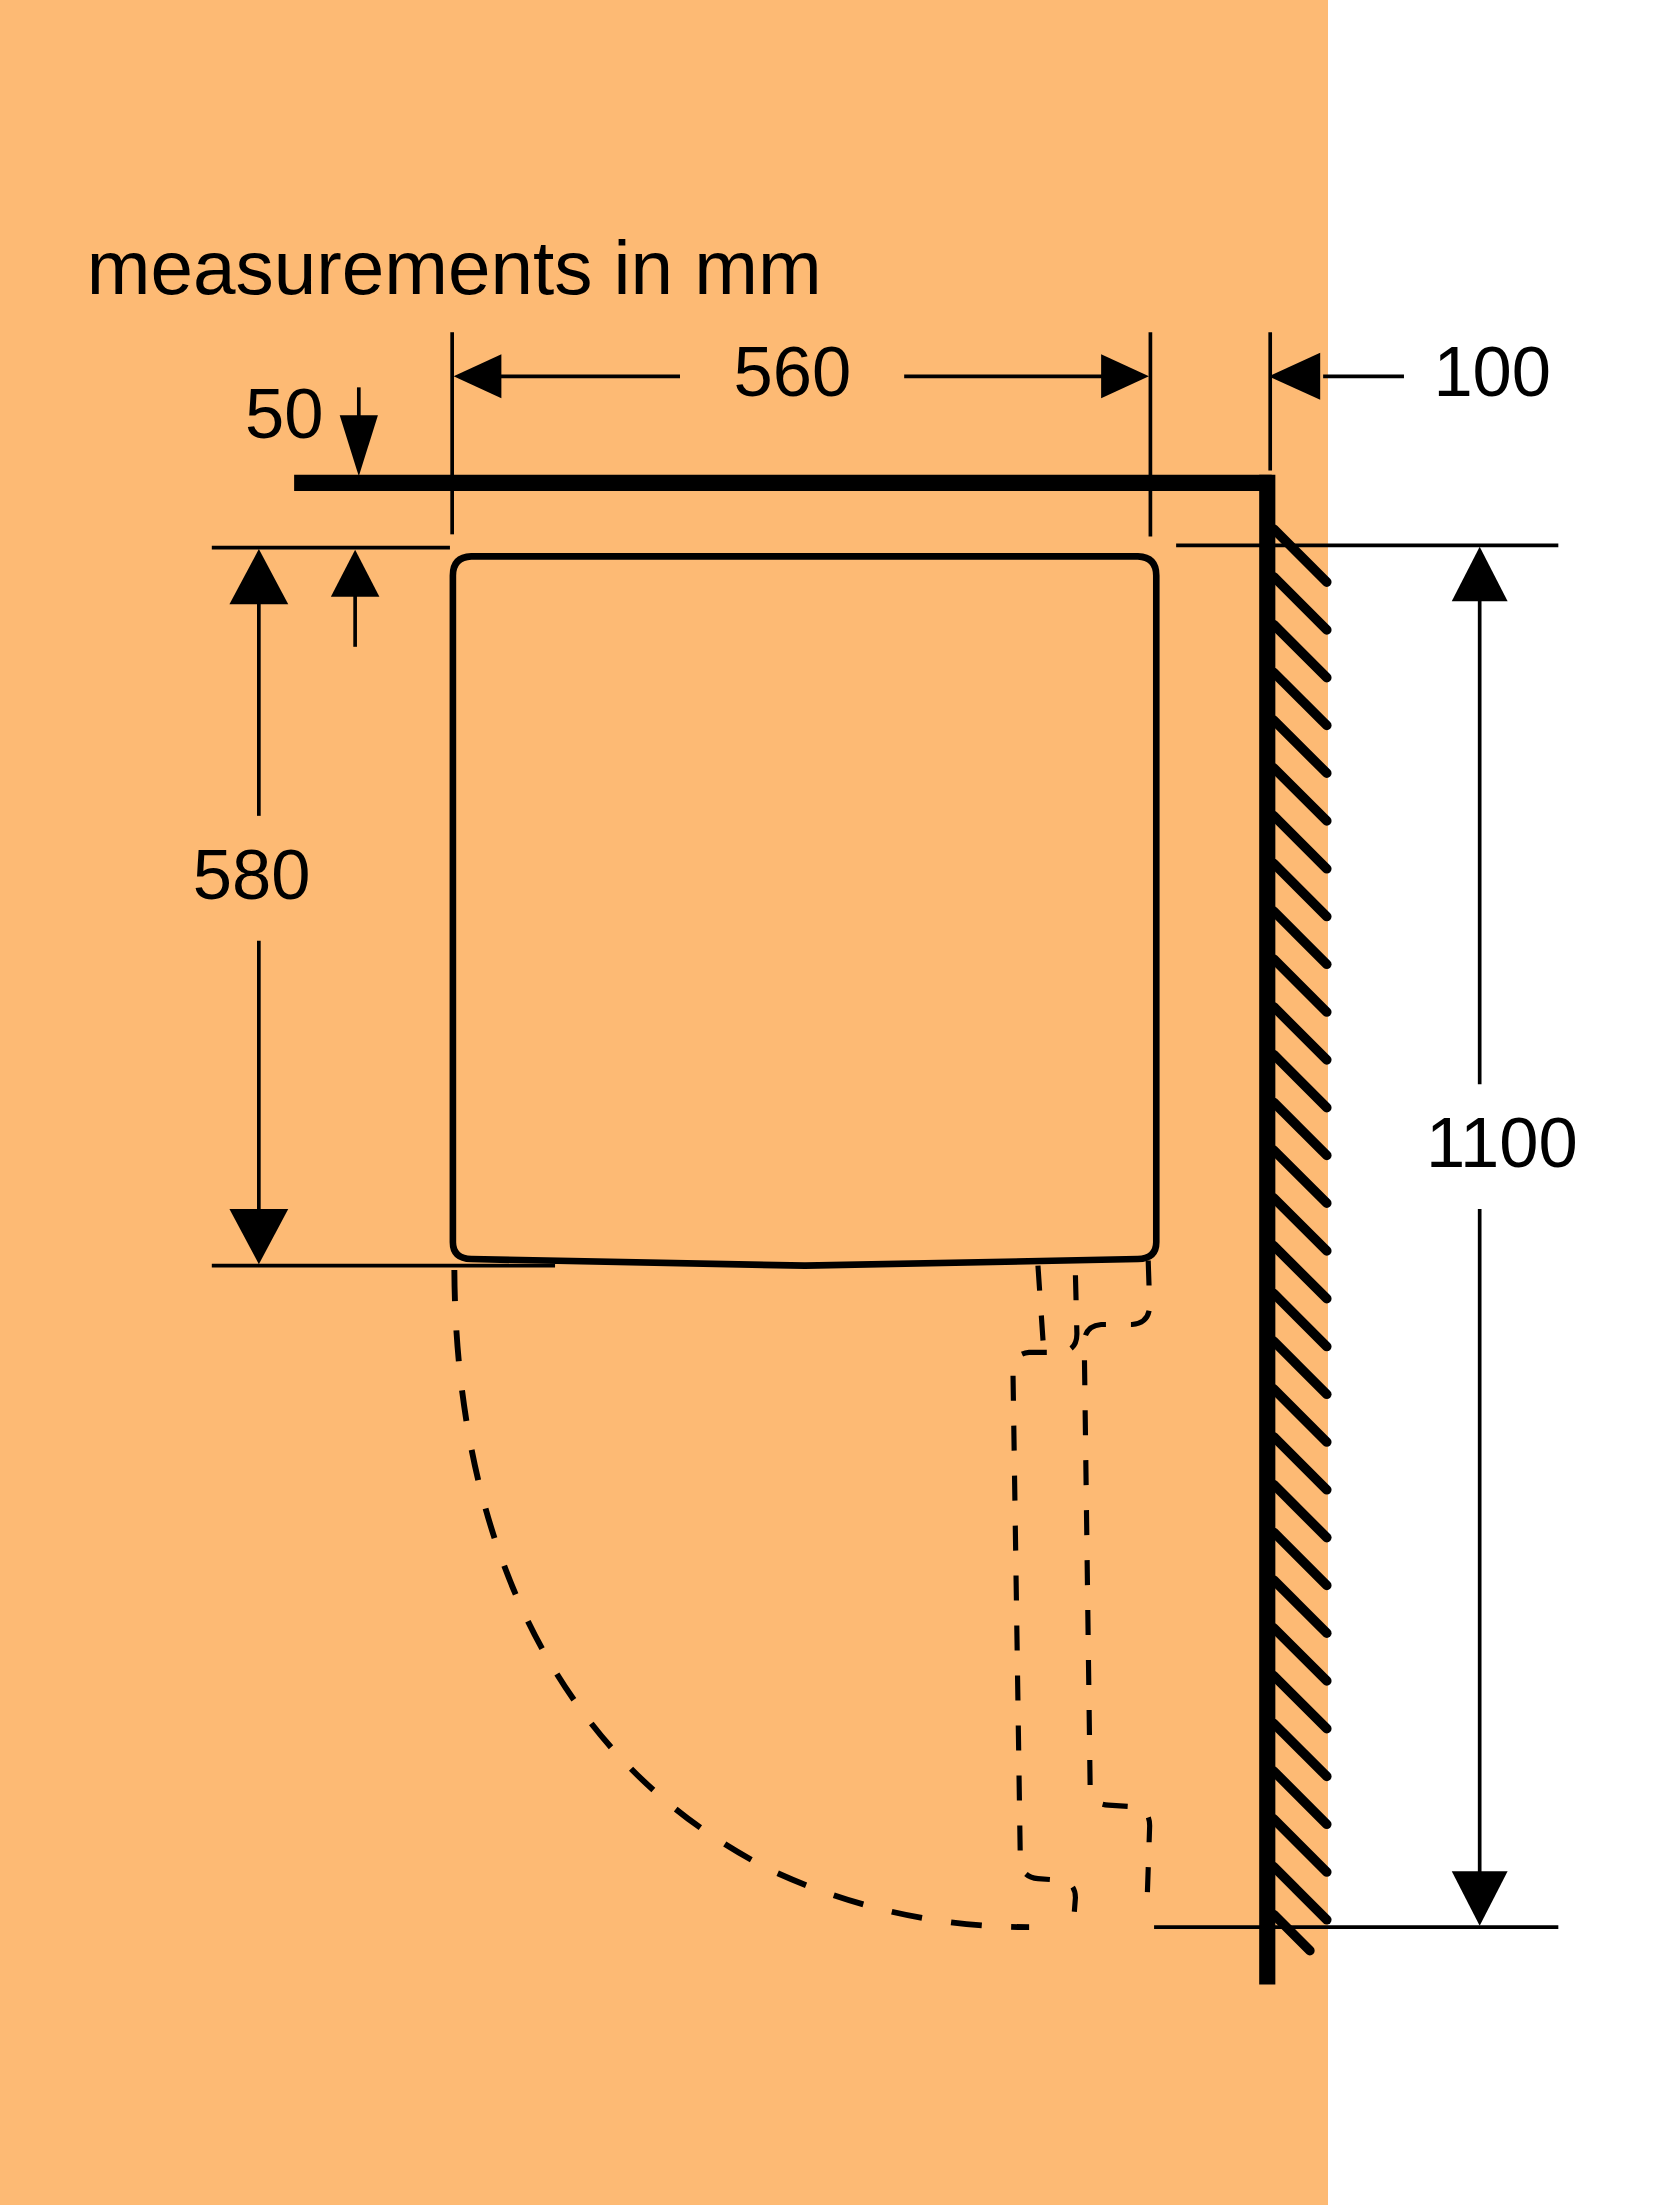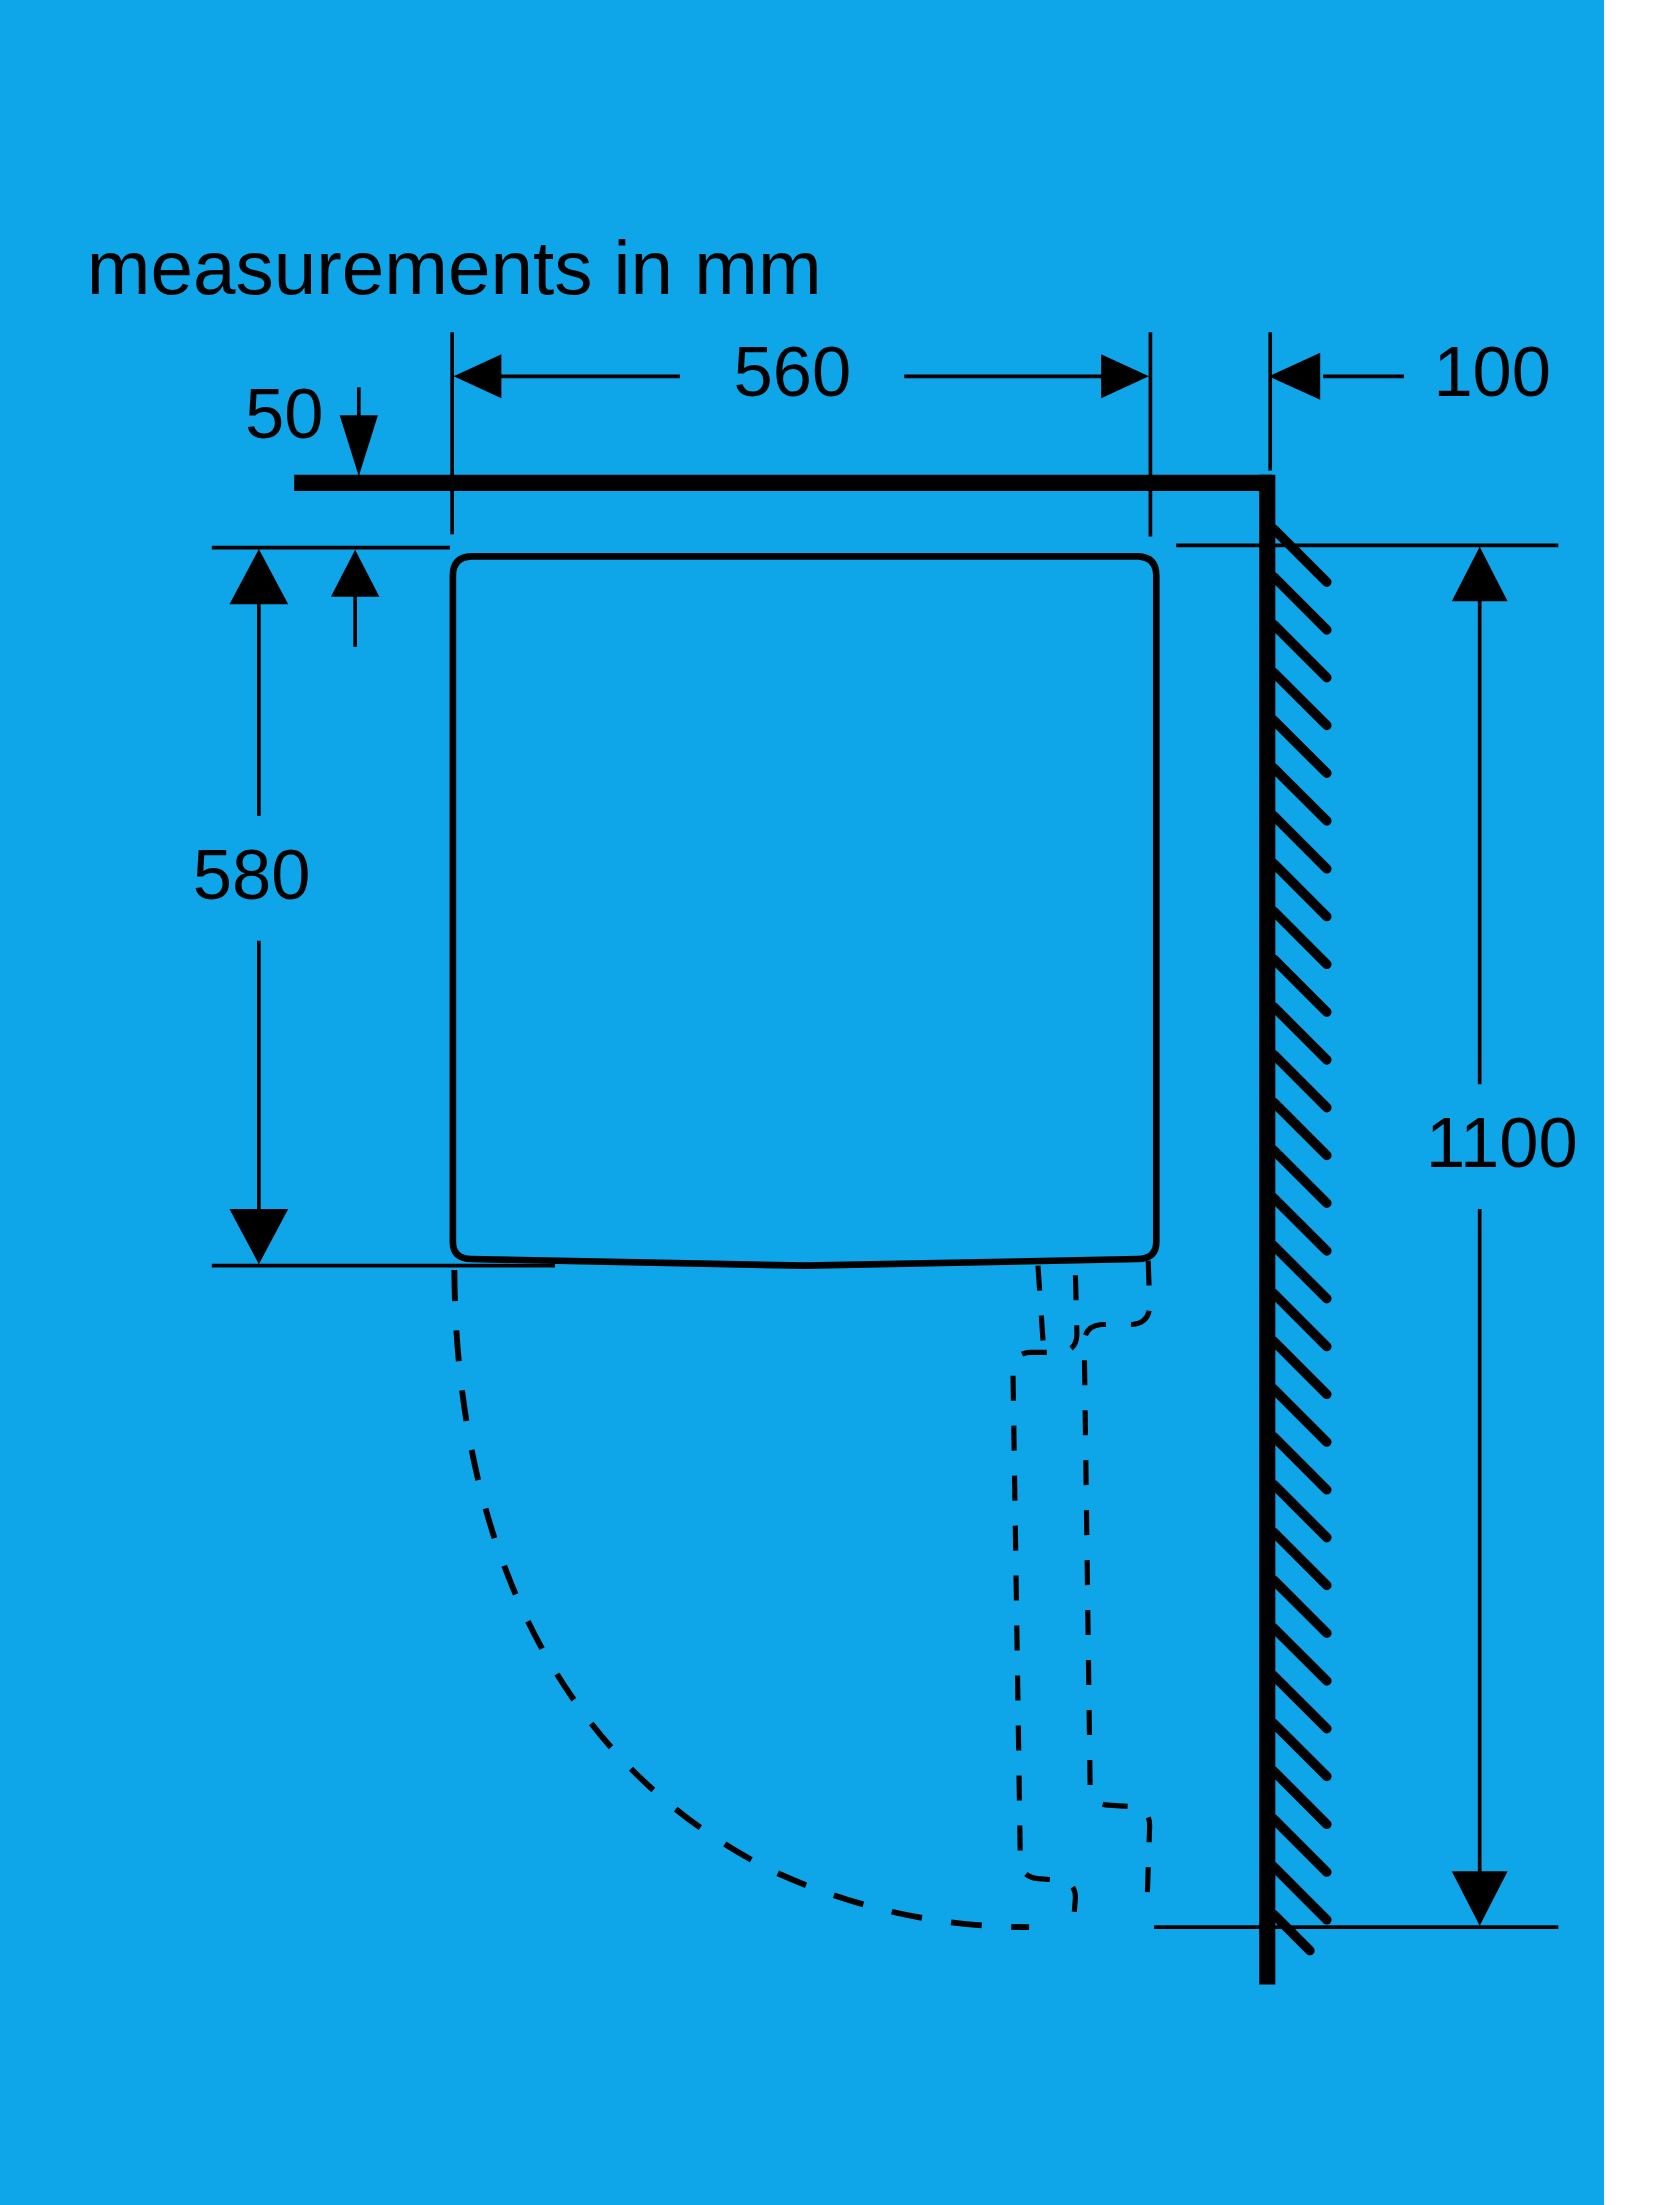--- a/index.html
+++ b/index.html
@@ -8,23 +8,23 @@
     background: #ffffff;
   }
   body {
     width: 1654px;
     height: 2205px;
     font-family: "Liberation Sans", sans-serif;
     overflow: hidden;
   }
   #drawing-root {
     position: relative;
-    width: 1604px;
+    width: 1328px;
     height: 2205px;
-    background: #0ea5e9;
+    background: #fdba74;
   }
   svg#tech-drawing {
     display: block;
     width: 1654px;
     height: 2205px;
   }
   .dim-text {
     font-family: "Liberation Sans", sans-serif;
     font-size: 96px;
     fill: #000000;

